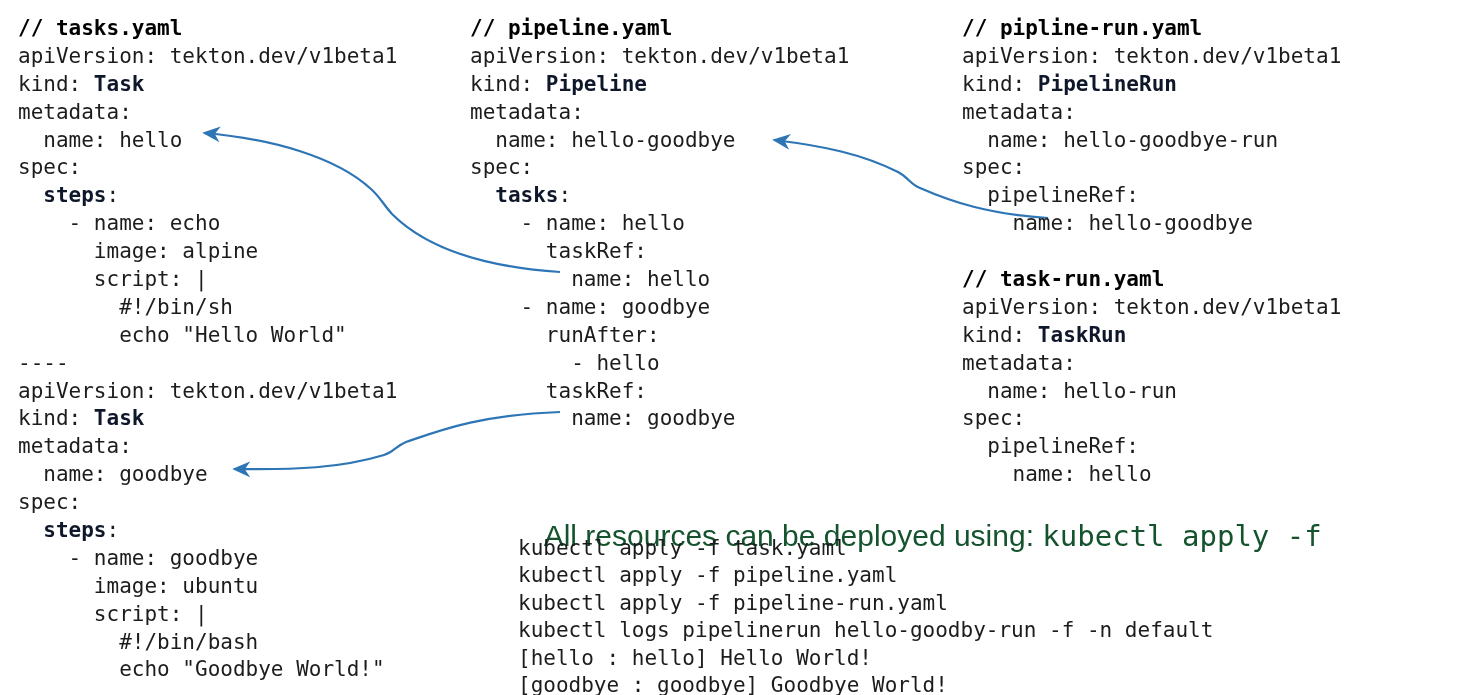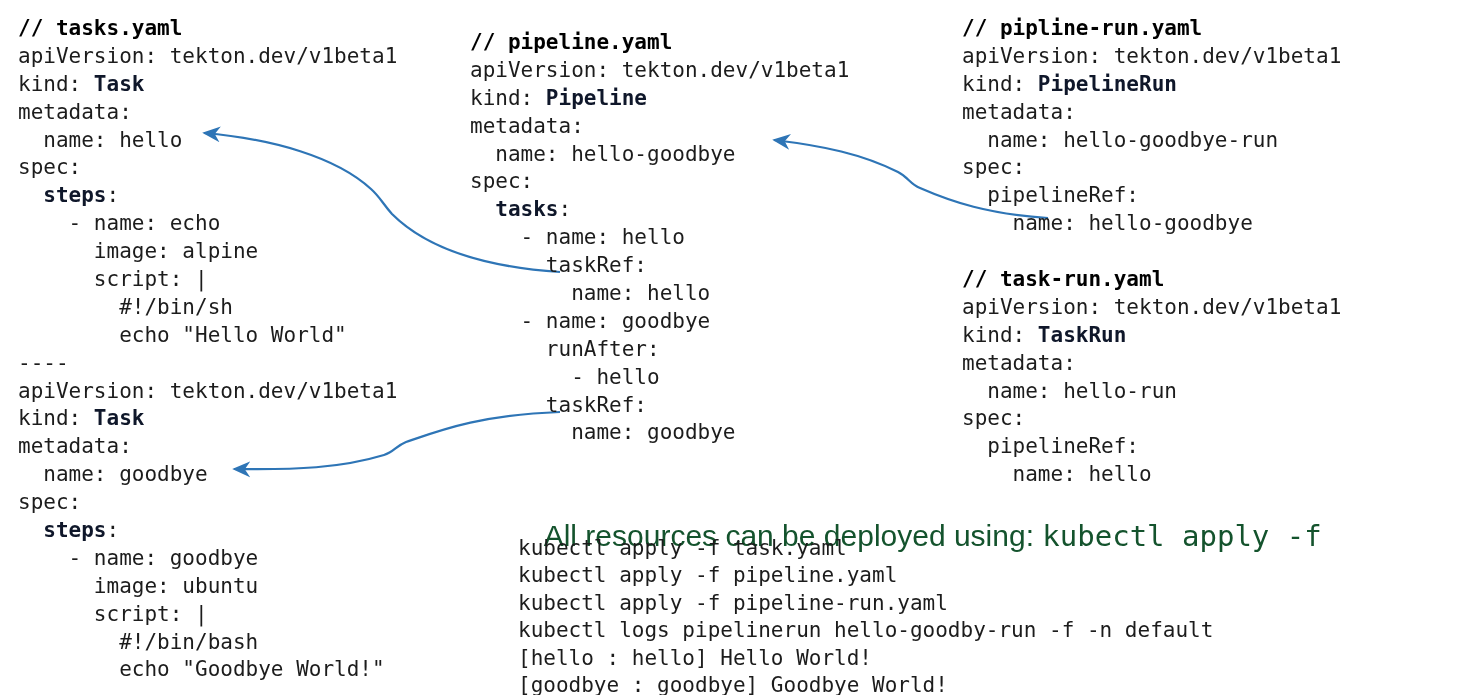--- a/index.html
+++ b/index.html
@@ -9,21 +9,21 @@
     position:absolute;
     font-family:"DejaVu Sans Mono",monospace;
     font-size:21px;
     line-height:27.9px;
     white-space:pre;
     color:#1c1c1c;
     letter-spacing:0;
     margin-top:10px;
   }
   #col-tasks   {left:18px;  top:5px;}
-  #col-pipeline{left:470px; top:19px;}
+  #col-pipeline{left:470px; top:5px;}
   #col-runs    {left:962px;top:5px;}
   .code-line{height:27.9px;}
   .kw {color:#0f172a;font-weight:bold;}
   .hdr{color:#000000;font-weight:bold;}
 
   .arrow-layer{position:absolute;left:0;top:0;width:1465px;height:695px;pointer-events:none;}
   .arrow{fill:none;stroke:#2e75b6;stroke-width:2.25px;}
 
   .deploy-heading{
     position:absolute;left:512px;top:486px;

